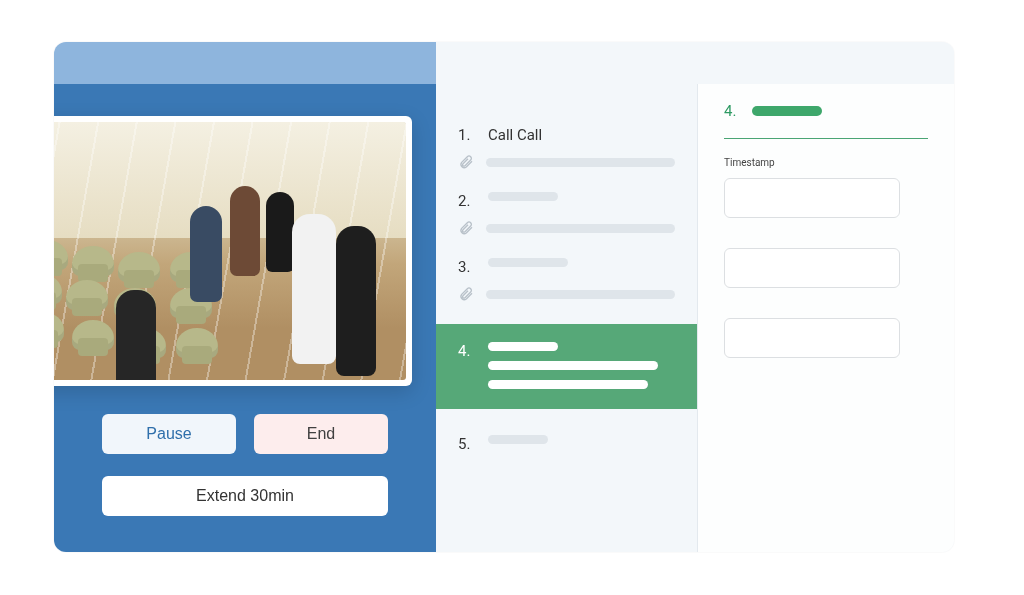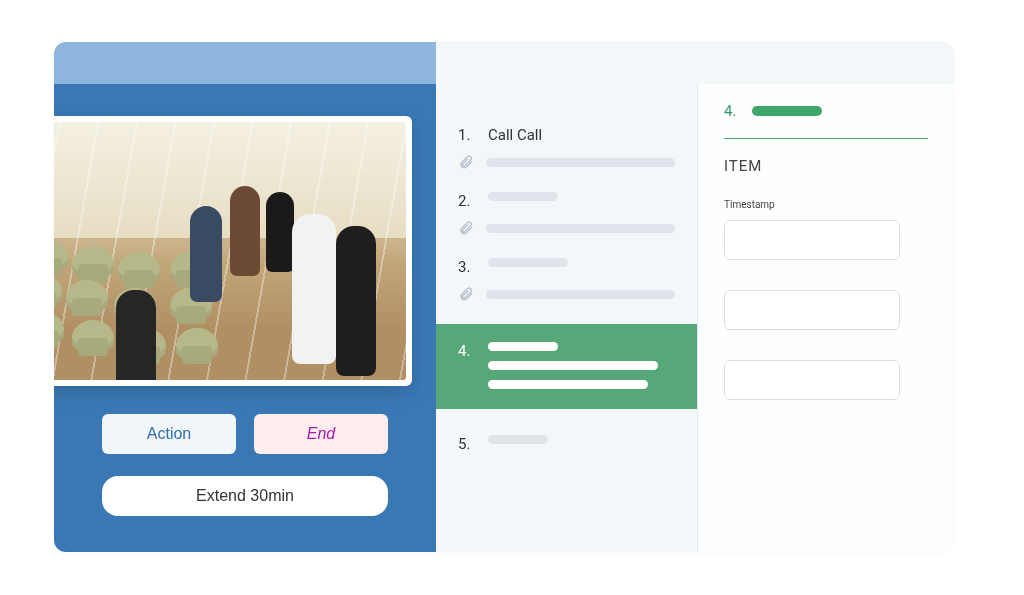--- a/index.html
+++ b/index.html
@@ -108,27 +108,27 @@
     border: none;
     border-radius: 6px;
     font-size: 16px;
     font-weight: 500;
     cursor: pointer;
     display: flex;
     align-items: center;
     justify-content: center;
   }
   .btn-pause { color: #2f6fab; background:#f1f6fb; }
-  .btn-end   { color: #a21caf; background:#fdeded;font-style:italic; }
+  .btn-end   { color: #404040; background:#fdeded; }
   .btn-extend {
     width: 100%;
     height: 40px;
     background: #fff;
     border: none;
-    border-radius: 16px;
+    border-radius: 6px;
     font-size: 16px;
     color: #333;
     cursor: pointer;
   }
 
   
   .agenda-panel {
     width: 262px;
     background: #f3f7fa;
     border-right: 1px solid #e3e9ee;
@@ -221,21 +221,21 @@
           <div class="person" style="left:210px;top:64px;width:30px;height:90px;background:#6d4a36"></div>
           <div class="person" style="left:246px;top:70px;width:28px;height:80px;background:#1a1a1a"></div>
           <div class="person" style="left:272px;top:92px;width:44px;height:150px;background:#f2f2f2"></div>
           <div class="person" style="left:316px;top:104px;width:40px;height:150px;background:#1e1e1e"></div>
           <div class="person" style="left:96px; top:168px;width:40px;height:120px;background:#262626"></div>
         </div>
       </div>
 
       <div class="controls">
         <div class="btn-row">
-          <button class="btn btn-pause">Action</button>
+          <button class="btn btn-pause">Pause</button>
           <button class="btn btn-end">End</button>
         </div>
         <button class="btn-extend">Extend 30min</button>
       </div>
     </div>
 
     <div class="agenda-panel">
 
       <div class="agenda-item">
         <span class="agenda-num">1.</span>
@@ -291,21 +291,20 @@
       </div>
 
     </div>
 
     <div class="detail-panel">
       <div class="detail-top">
         <span class="num">4.</span>
         <div class="bar"></div>
       </div>
 
-      <div class="detail-heading">ITEM</div>
 
       <div class="form-label">Timestamp</div>
       <input class="form-input" value="" style="">
 
       <input class="form-input" value="" style="">
 
       <input class="form-input" value="" style="">
     </div>
 
   </div>

